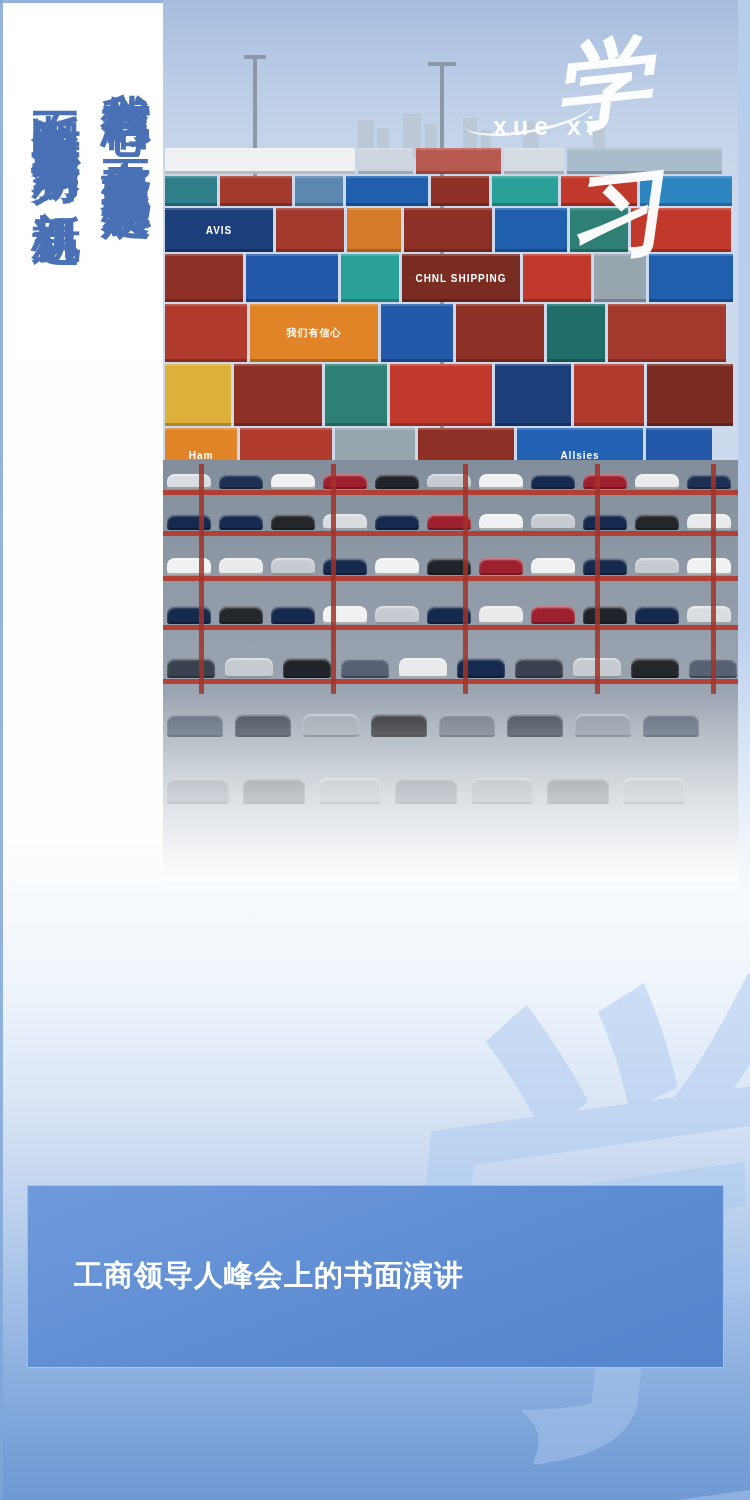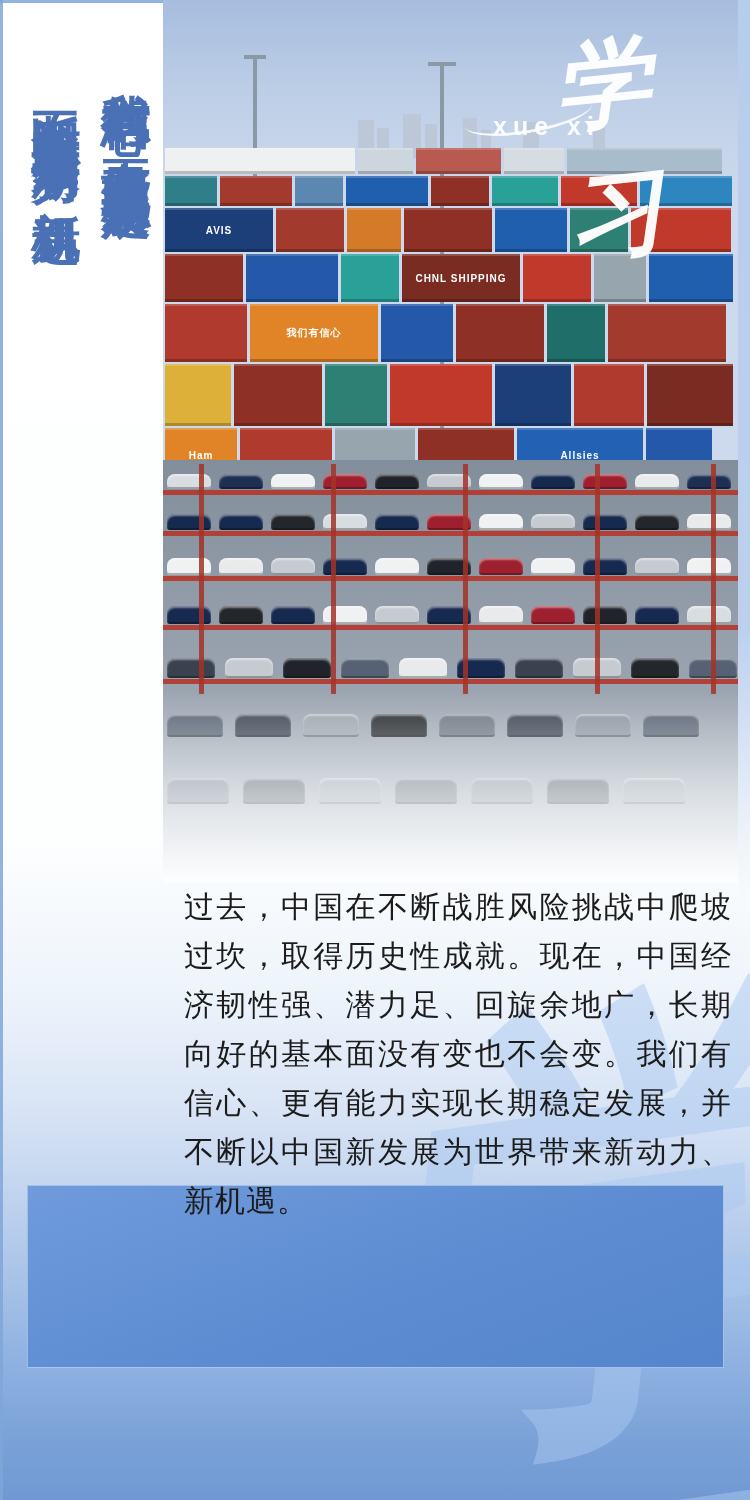--- a/index.html
+++ b/index.html
@@ -253,21 +253,21 @@
     <div class="logo-swoosh"></div>
     <div class="logo-pinyin">xue xi</div>
     <div class="logo-script">学习</div>
   </div>
 
   <div class="vcol vcol1">我们有信心　更有能力实现长期稳定发展</div>
   <div class="vcol vcol2">不断以中国新发展为世界带来新动力　新机遇</div>
 
   <div class="watermark">学习</div>
 
-  <div class="body-text">过去，中国在不断战胜风险挑战中爬坡过坎，取得历史性成就。现在，中国经济韧性强、潜力足、回旋余地广，长期向好的基本面没有变也不会变。我们有信心、更有能力实现长期稳定发展，并不断以中国新发展为世界带来新动力、新机遇。</div>
 
   <div class="attribution">
+    <div class="attr-line attr-line2">工商领导人峰会上的书面演讲</div>
   </div>
 
 
   <div class="edge-left"></div>
   <div class="edge-top"></div>
 </div>
 
 </body></html>

